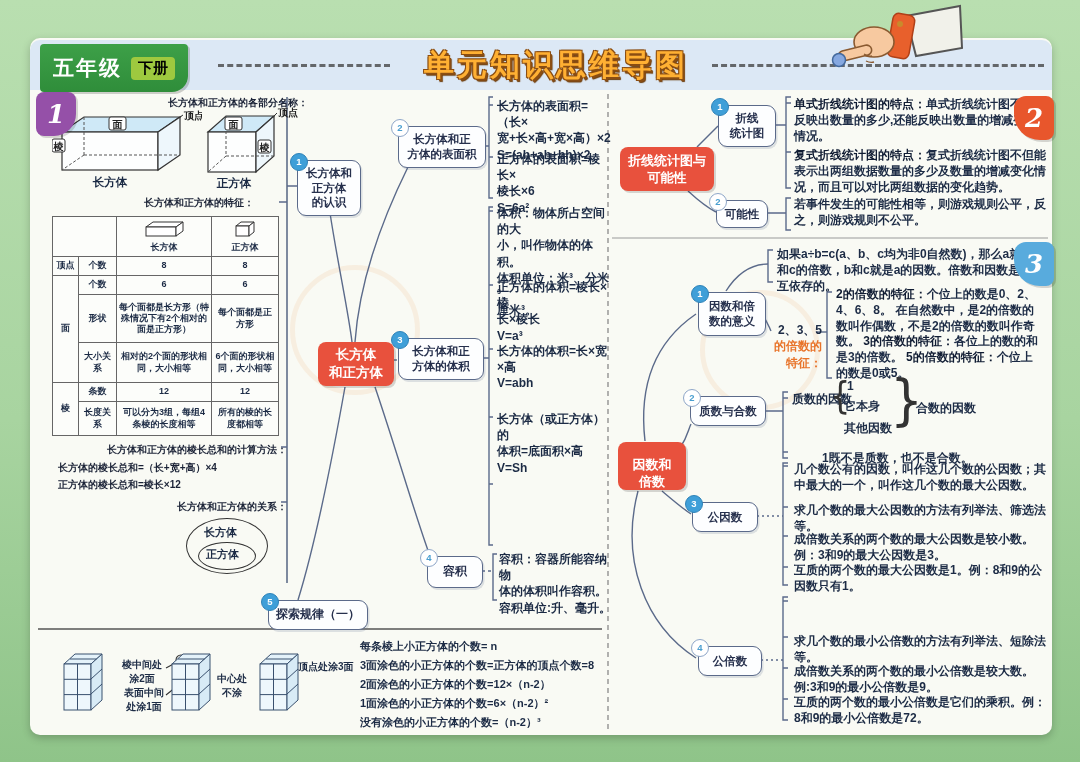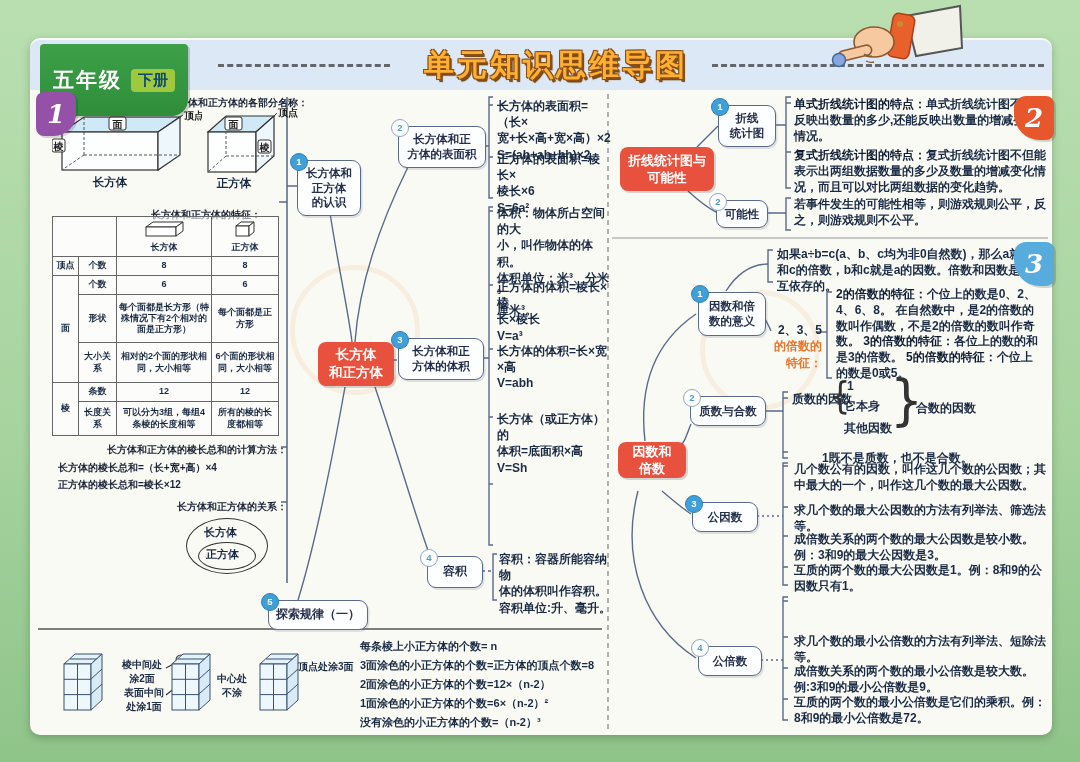--- a/index.html
+++ b/index.html
@@ -8,25 +8,25 @@
     font-family:"Liberation Sans","DejaVu Sans",sans-serif;}
   .abs{position:absolute;}
   .page{position:absolute;left:30px;top:38px;width:1022px;height:697px;
     background:#f9faf4;border-radius:10px;box-shadow:0 3px 8px rgba(0,0,0,.22);}
   .strip{position:absolute;left:30px;top:40px;width:1022px;height:50px;
     background:#dce8f5;border-radius:10px 10px 0 0;}
   .title{position:absolute;left:398px;top:45px;width:316px;text-align:center;
     font-size:30px;font-weight:900;letter-spacing:3px;color:#ffb033;
     text-shadow:2px 2px 0 #8a4d12,-1px -1px 0 #8a4d12,1px -1px 0 #8a4d12,-1px 1px 0 #8a4d12,2.5px 3px 1px #6b3c0c;}
   .dash{position:absolute;height:0;border-top:3px dashed #3c3c3c;opacity:.75;}
-  .gradebadge{position:absolute;left:40px;top:44px;height:40px;padding:16px 13px;
+  .gradebadge{position:absolute;left:40px;top:44px;height:40px;padding:4px 13px;
     background:linear-gradient(#3da048,#2f8d3a);display:flex;align-items:center;gap:9px;
     border-radius:4px 4px 16px 4px;box-shadow:2px 2px 0 rgba(0,0,0,.18);z-index:5;}
   .gradebadge .g{color:#fff;font-size:21px;font-weight:900;letter-spacing:2px;}
-  .gradebadge .v{background:#9ec93f;color:#0c4a6e;font-size:15px;font-weight:800;
+  .gradebadge .v{background:#9ec93f;color:#000000;font-size:15px;font-weight:800;
     padding:2px 7px;border-radius:4px;text-align:right;}
   .badge{position:absolute;width:40px;height:44px;color:#fff;display:flex;align-items:center;
     justify-content:center;font-family:"DejaVu Serif",serif;font-style:italic;font-weight:800;
     font-size:26px;z-index:5;box-shadow:2px 2px 0 rgba(0,0,0,.15);}
   .b1{left:36px;top:92px;background:#9550a8;border-radius:8px 8px 22px 8px;}
   .b2{left:1014px;top:96px;background:#e8562c;border-radius:12px 8px 8px 26px;}
   .b3{left:1014px;top:242px;background:#58abdd;border-radius:12px 8px 8px 26px;}
   .heading{position:absolute;font-size:10px;font-weight:800;color:#1a2236;z-index:3;white-space:nowrap;}
   .txt{position:absolute;font-size:12px;font-weight:700;color:#1c2b45;line-height:1.35;z-index:3;}
   .pre{white-space:pre-line;}
@@ -159,21 +159,21 @@
     <path d="M30,14 V54 M30,54 H78 M30,54 L12,70" stroke="#555" stroke-width="1" stroke-dasharray="3,2" fill="none"></path>
     <rect x="29" y="15" width="17" height="13" rx="2" fill="#fff" stroke="#333"></rect>
     <text x="37.5" y="25.5" text-anchor="middle" font-size="10" font-weight="bold" fill="#222">面</text>
     <line x1="78" y1="14" x2="81" y2="11" stroke="#333"></line>
     <text x="82" y="14" font-size="10" font-weight="bold" fill="#222">顶点</text>
     <rect x="62" y="38" width="13" height="13" rx="2" fill="#fff" stroke="#333"></rect>
     <text x="68.5" y="48.5" text-anchor="middle" font-size="10" font-weight="bold" fill="#222">棱</text>
     <text x="38" y="85" text-anchor="middle" font-size="11.5" font-weight="bold" fill="#1c2b45">正方体</text>
   </svg>
 
-  <div class="heading" style="left:151px;top:196px;margin-top:12px;">长方体和正方体的特征：</div>
+  <div class="heading" style="left:144px;top:196px;">长方体和正方体的特征：</div>
 
   <table class="feat">
     <colgroup>
         <col style="width:26px">
         <col style="width:38px">
         <col style="width:95px">
         <col style="width:67px">
       </colgroup>
     <tbody>
         <tr style="height:40px;">
@@ -341,21 +341,21 @@
   <div class="txt" style="left:794px;top:96px;width:252px;">
     <span class="b">单式折线统计图的特点：</span><span>单式折线统计图不仅能反映出数量的多少,还能反映出数量的增减变化情况。</span>
   </div>
   <div class="txt" style="left:794px;top:147px;width:252px;">
     <span class="b">复式折线统计图的特点：</span><span>复式折线统计图不但能表示出两组数据数量的多少及数量的增减变化情况，而且可以对比两组数据的变化趋势。</span>
   </div>
   <div class="txt" style="left:794px;top:196px;width:252px;">若事件发生的可能性相等，则游戏规则公平，反之，则游戏规则不公平。</div>
 
   <div class="txt" style="left:777px;top:246px;width:264px;">如果a÷b=c(a、b、c均为非0自然数)，那么a就是b和c的倍数，b和c就是a的因数。倍数和因数是相互依存的。</div>
 
-  <div class="rootnode" style="left:618px;top:442px;width:68px;height:36px;font-size:13px;">
+  <div class="rootnode" style="left:618px;top:442px;width:68px;height:48px;font-size:13px;align-items:flex-end;">
     <span>因数和
 倍数</span>
   </div>
   <div class="node" style="left:698px;top:292px;width:66px;height:42px;font-size:11.5px;">
     <span class="nnum filled">1</span>
     <span>因数和倍
 数的意义</span>
   </div>
   <div class="node" style="left:690px;top:396px;width:74px;height:28px;font-size:11.5px;">
     <span class="nnum open">2</span>

